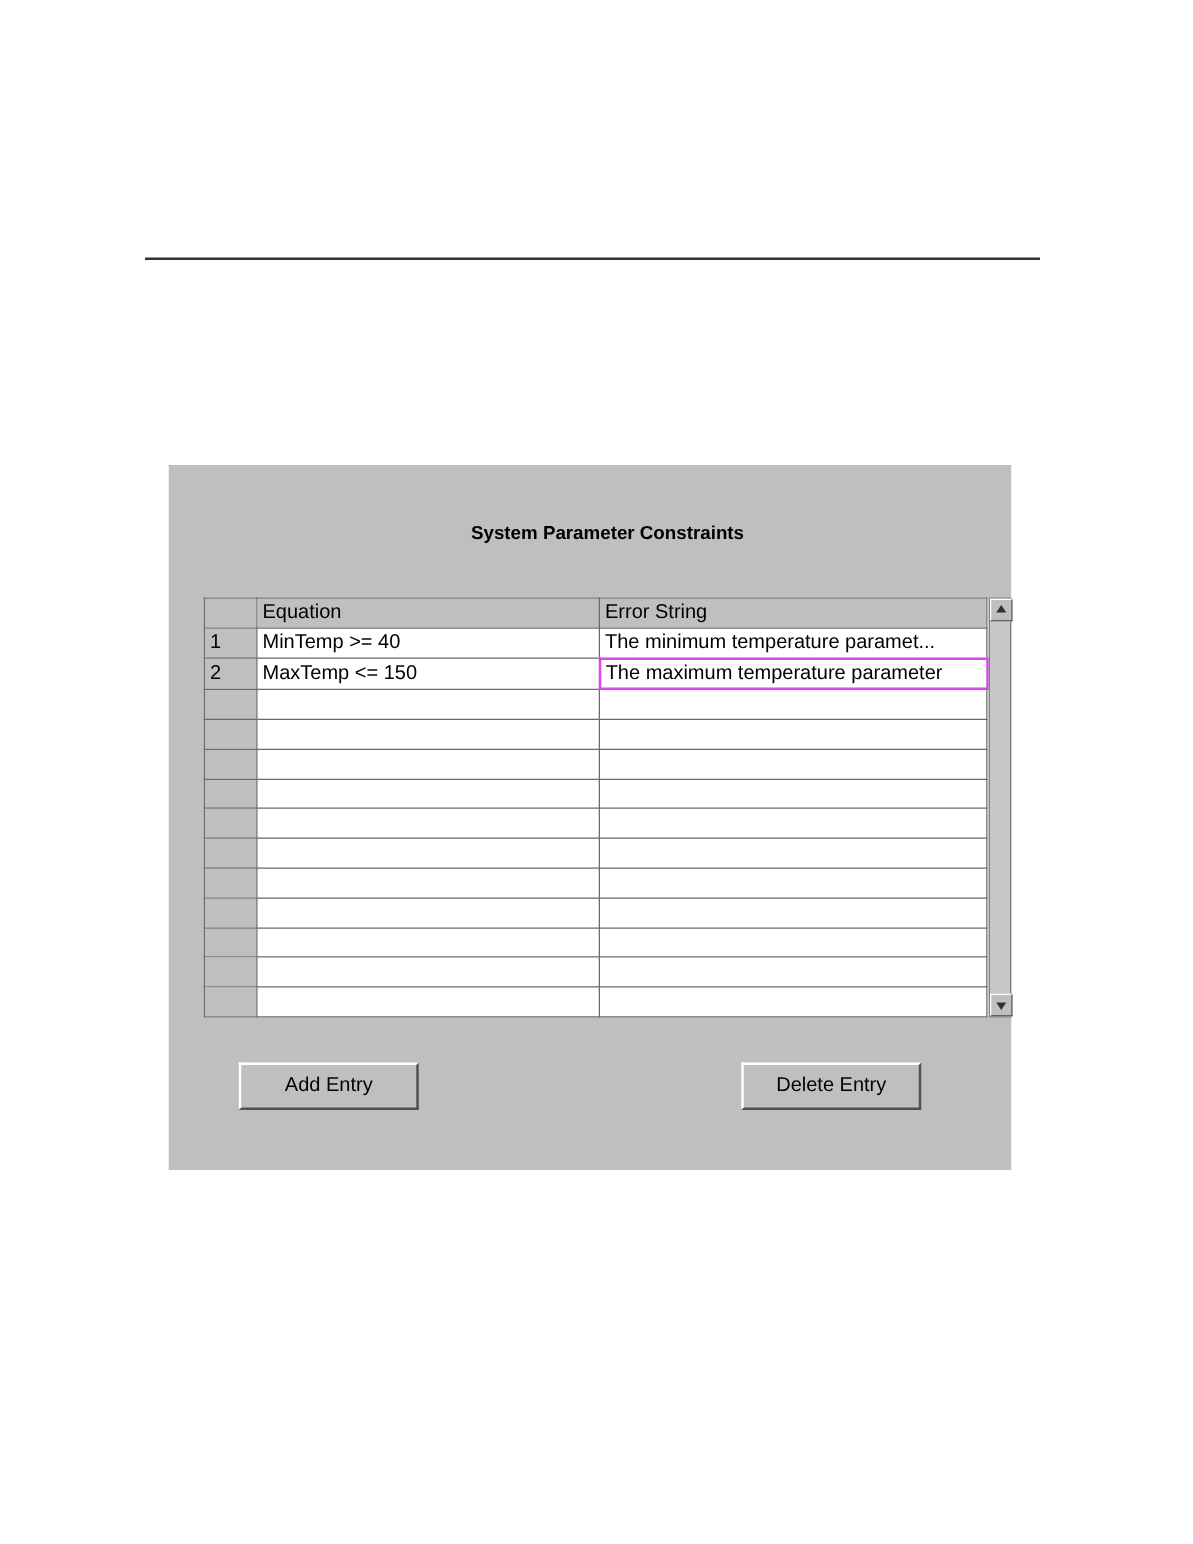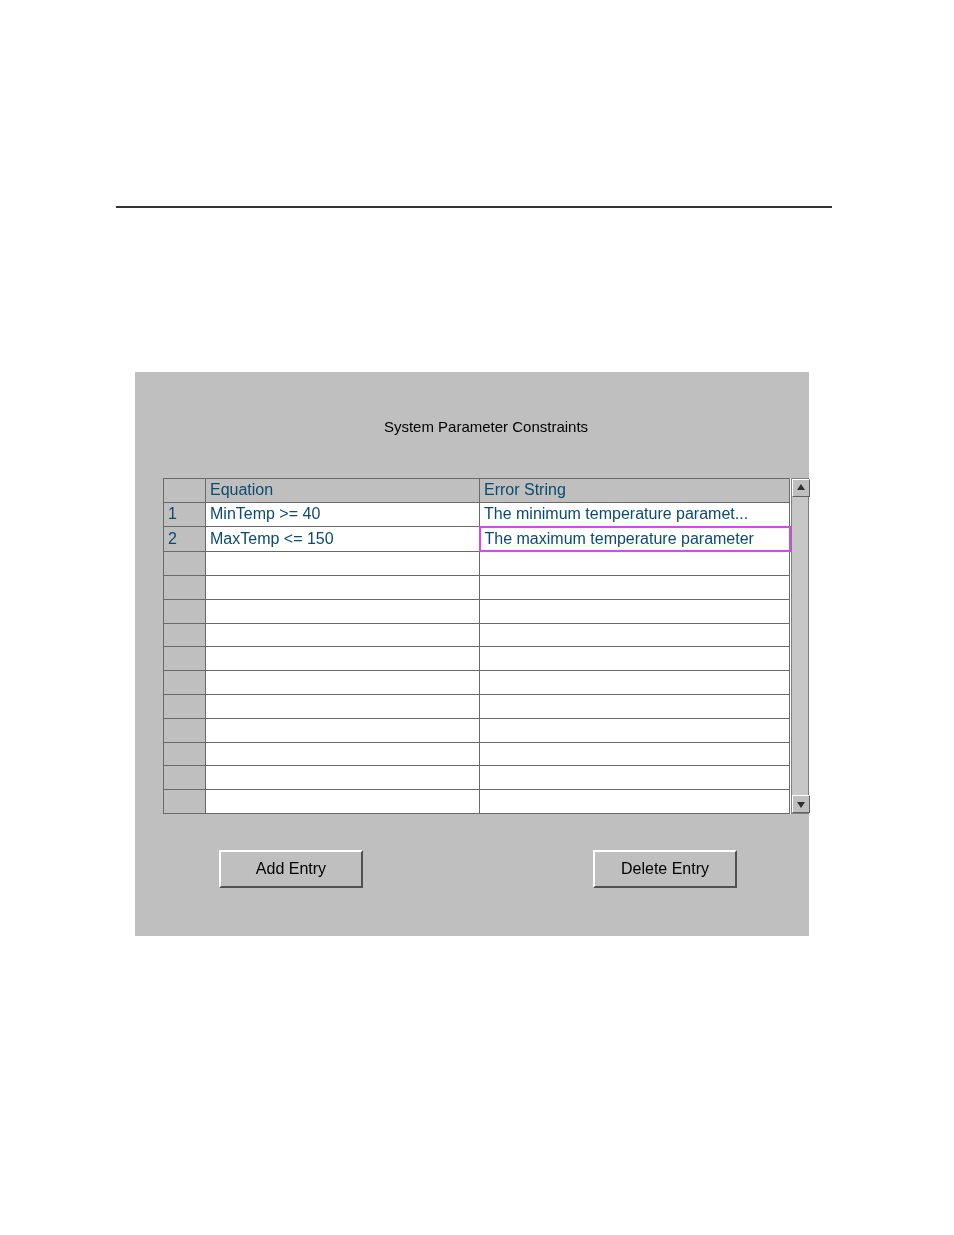--- a/index.html
+++ b/index.html
@@ -30,21 +30,21 @@
     height: 564px;
     background: #bfbfbf;
   }
 
   .panel-title {
     position: absolute;
     top: 46px;
     left: 0;
     right: 0;
     text-align: center;
-    font-weight: normal;
+    font-weight: bold;
     font-size: 15px;
     color: #000000;
     margin-left: 28px;
   }
 
   
   .grid-wrap {
     position: absolute;
     top: 106px;
     left: 28px;
@@ -53,21 +53,21 @@
     display: flex;
     flex-direction: row;
   }
 
   table.grid {
     border-collapse: collapse;
     table-layout: fixed;
     width: 626px;
     background: #ffffff;
     font-size: 16px;
-    color: #0c4a6e;
+    color: #000000;
   }
 
   table.grid col.c-num  { width: 42px; }
   table.grid col.c-eq   { width: 274px; }
   table.grid col.c-err  { width: 310px; }
 
   table.grid td {
     border: 1px solid #6a6a6a;
     height: 22px;
     padding: 0 4px;
@@ -137,21 +137,21 @@
     color: #000000;
     background: #bfbfbf;
     border-top: 2px solid #ffffff;
     border-left: 2px solid #ffffff;
     border-right: 2px solid #505050;
     border-bottom: 2px solid #505050;
     cursor: default;
     width: 140px;
   }
   .btn.add {
-    left: 84px;
+    left: 56px;
     top: 478px;
   }
   .btn.delete {
     left: 458px;
     top: 478px;
   }
 </style>
 </head>
 <body>
 

